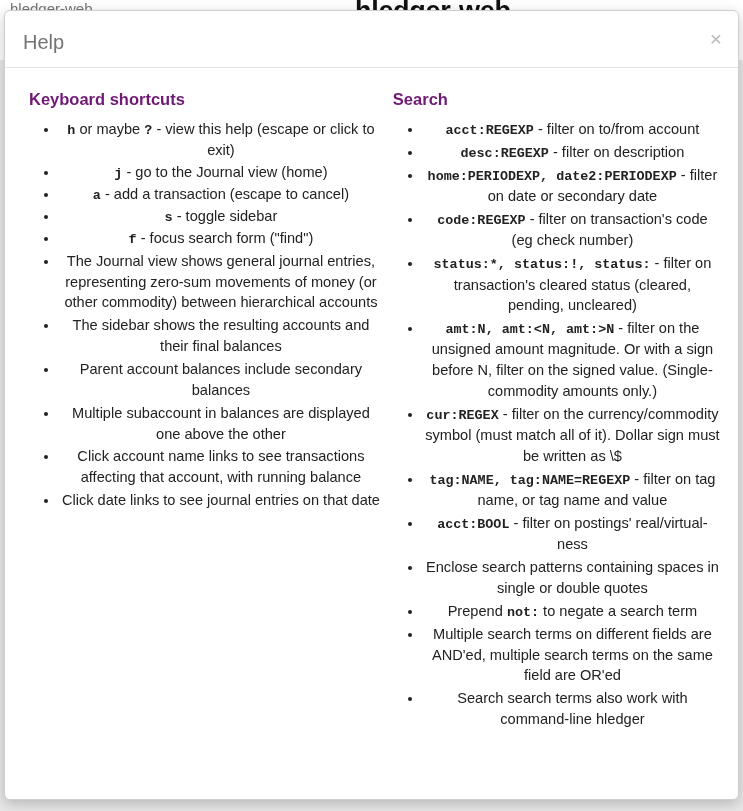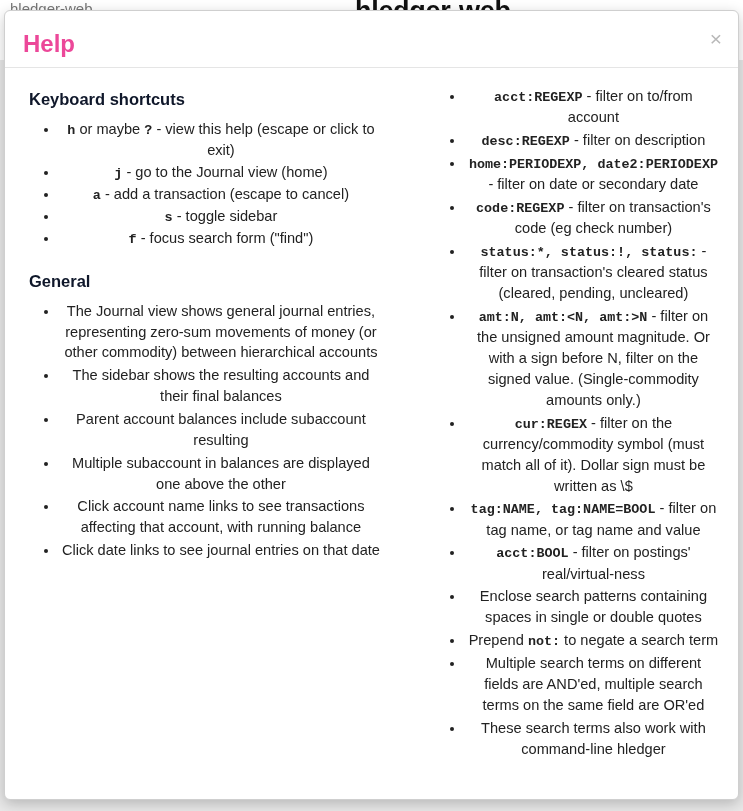--- a/index.html
+++ b/index.html
@@ -65,23 +65,23 @@
   .modal-header {
     position: relative;
     height: 57px;
     border-bottom: 1px solid #e5e5e5;
     box-sizing: border-box;
   }
   .modal-title {
     position: absolute;
     left: 18px;
     top: 21px;
-    font-size: 24px;
-    color: #ec4899;
-    font-weight: bold;
+    font-size: 20px;
+    color: #737373;
+    font-weight: normal;
     line-height: 1;
   }
   .close-btn {
     position: absolute;
     right: 16px;
     top: 17px;
     font-size: 21px;
     color: #b8b8b8;
     cursor: pointer;
     line-height: 1;
@@ -97,21 +97,21 @@
   .cols {
     display: flex;
     gap: 0px;
   }
   .col-left { width: 362px; }
   .col-right { width: 337px; padding-left: 6px; }
 
   h4.section {
     font-size: 16.5px;
     font-weight: bold;
-    color: #0f172a;
+    color: #701a75;
     margin: 4px 0 10px 6px;
     font-family: "Liberation Sans", sans-serif;
   }
   h4.section.second {
     margin-top: 22px;
   }
   ul.items {
     margin: 0;
     padding-left: 36px;
     list-style-type: disc;
@@ -122,21 +122,20 @@
     line-height: 1.43;
     color: #222;
     margin-bottom: 1px;
     padding-left: 2px;
   }
   ul.items.general li {
     margin-bottom: 2px;
   }
   ul.items.search li {
     margin-bottom: 2px;
-    margin-left: 42px;
   }
   code, .mono {
     font-family: "Liberation Mono", monospace;
     font-size: 13.4px;
     font-weight: bold;
     color: #222;
   }
 </style>
 </head>
 <body>
@@ -157,42 +156,42 @@
       <div class="col-left">
         <h4 class="section">Keyboard shortcuts</h4>
         <ul class="items keyboard" id="kb-list">
             <li><code>h</code> or maybe <code>?</code> - view this help (escape or click to exit)</li>
             <li><code>j</code> - go to the Journal view (home)</li>
             <li><code>a</code> - add a transaction (escape to cancel)</li>
             <li><code>s</code> - toggle sidebar</li>
             <li><code>f</code> - focus search form ("find")</li>
           </ul>
 
-        <h4 class="section second">General</h4>
         <ul class="items general" id="gen-list">
             <li>The Journal view shows general journal entries, representing zero-sum movements of money (or other commodity) between hierarchical accounts</li>
             <li>The sidebar shows the resulting accounts and their final balances</li>
-            <li>Parent account balances include subaccount resulting</li>
+            <li>Parent account balances include secondary balances</li>
             <li>Multiple subaccount in balances are displayed one above the other</li>
             <li>Click account name links to see transactions affecting that account, with running balance</li>
             <li>Click date links to see journal entries on that date</li>
           </ul>
       </div>
       <div class="col-right">
+        <h4 class="section">Search</h4>
         <ul class="items search" id="search-list">
             <li><code>acct:REGEXP</code> - filter on to/from account</li>
             <li><code>desc:REGEXP</code> - filter on description</li>
             <li><code>home:PERIODEXP, date2:PERIODEXP</code> - filter on date or secondary date</li>
             <li><code>code:REGEXP</code> - filter on transaction's code (eg check number)</li>
             <li><code>status:*, status:!, status:</code> - filter on transaction's cleared status (cleared, pending, uncleared)</li>
             <li><code>amt:N, amt:&lt;N, amt:&gt;N</code> - filter on the unsigned amount magnitude. Or with a sign before N, filter on the signed value. (Single-commodity amounts only.)</li>
             <li><code>cur:REGEX</code> - filter on the currency/commodity symbol (must match all of it). Dollar sign must be written as \$</li>
-            <li><code>tag:NAME, tag:NAME=BOOL</code> - filter on tag name, or tag name and value</li>
+            <li><code>tag:NAME, tag:NAME=REGEXP</code> - filter on tag name, or tag name and value</li>
             <li><code>acct:BOOL</code> - filter on postings' real/virtual-ness</li>
             <li>Enclose search patterns containing spaces in single or double quotes</li>
             <li>Prepend <code>not:</code> to negate a search term</li>
             <li>Multiple search terms on different fields are AND'ed, multiple search terms on the same field are OR'ed</li>
-            <li>These search terms also work with command-line hledger</li>
+            <li>Search search terms also work with command-line hledger</li>
           </ul>
       </div>
     </div>
   </div>
 </div>
 
 </body></html>

